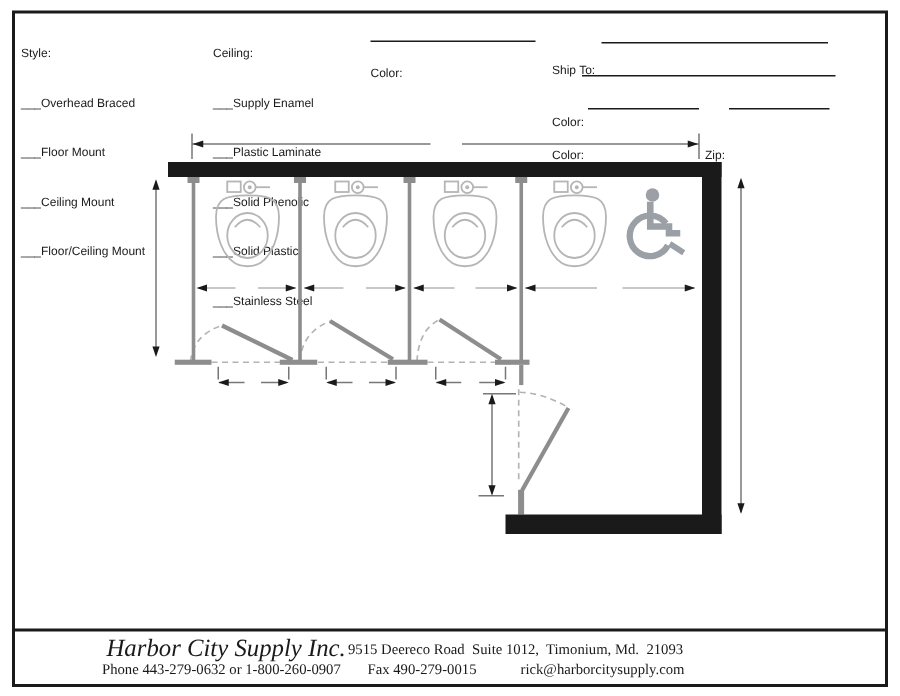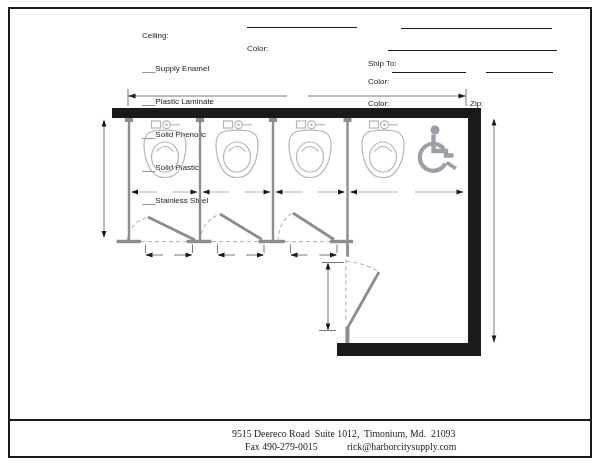--- a/index.html
+++ b/index.html
@@ -27,34 +27,41 @@
   .fixture-dot{fill:var(--c-fixture,#b5b5b5);stroke:none;}
   .wc{stroke:var(--c-wheelchair,#9aa0a6);fill:none;}
   .wc-fill{fill:var(--c-wheelchair,#9aa0a6);stroke:none;}
 </style>
 </head>
 <body>
 
 <div class="page">
   <div class="abs page-border"></div>
 
+  <div class="abs form-block" style="left:14px;top:8px;">
+    <div>Style:</div>
+    <div><span class="blank">___</span><span>Overhead Braced</span></div>
+    <div><span class="blank">___</span><span>Floor Mount</span></div>
+    <div><span class="blank">___</span><span>Ceiling Mount</span></div>
+    <div><span class="blank">___</span><span>Floor/Ceiling Mount</span></div>
+  </div>
 
   <div class="abs form-block" style="left:142px;top:8px;">
     <div>Ceiling:</div>
     <div><span class="blank">___</span><span>Supply Enamel</span></div>
     <div><span class="blank">___</span><span>Plastic Laminate</span></div>
     <div><span class="blank">___</span><span>Solid Phenolic</span></div>
     <div><span class="blank">___</span><span>Solid Plastic</span></div>
     <div><span class="blank">___</span><span>Stainless Steel</span></div>
   </div>
 
   <div class="abs form-label" style="left:247px;top:8px;">Color:</div>
   <div class="abs rule" style="left:247px;top:27px;width:110px;"></div>
 
-  <div class="abs form-label" style="left:368px;top:23px;">Ship To:</div>
+  <div class="abs form-label" style="left:368px;top:6px;">Ship To:</div>
   <div class="abs rule" style="left:401px;top:28px;width:151px;"></div>
 
   <div class="abs form-label" style="left:368px;top:41px;">Color:</div>
   <div class="abs rule" style="left:388px;top:50px;width:169px;"></div>
 
   <div class="abs form-label" style="left:368px;top:63px;">Color:</div>
   <div class="abs rule" style="left:392px;top:72px;width:74px;"></div>
   <div class="abs form-label" style="left:470px;top:63px;">Zip:</div>
   <div class="abs rule" style="left:486px;top:72px;width:67px;"></div>
 
@@ -160,16 +167,18 @@
 
     <g>
       <circle class="wc-fill" cx="435" cy="130" r="4.5"></circle>
       <path class="wc" d="M433.5,134.5 V151 H446 V155.5 H453.5" stroke-width="4.4"></path>
       <path class="wc" d="M444,149 A13.5,13.5 0 1 0 445.3,163.5" stroke-width="4.2"></path>
       <path class="wc" d="M446.5,162.5 L455.8,168.5" stroke-width="3.8"></path>
     </g>
   </svg>
 
   <div class="abs footer-divider"></div>
+  <div class="abs company" style="left:71px;top:422px;">Harbor City Supply Inc.</div>
   <div class="abs foot-small" style="left:232px;top:428px;">9515 Deereco Road  Suite 1012,  Timonium, Md.  21093</div>
+  <div class="abs foot-small" style="left:68px;top:441px;">Phone 443-279-0632 or 1-800-260-0907</div>
   <div class="abs foot-small" style="left:245px;top:441px;">Fax 490-279-0015</div>
   <div class="abs foot-small" style="left:347px;top:441px;">rick@harborcitysupply.com</div>
 </div>
 
 </body></html>

